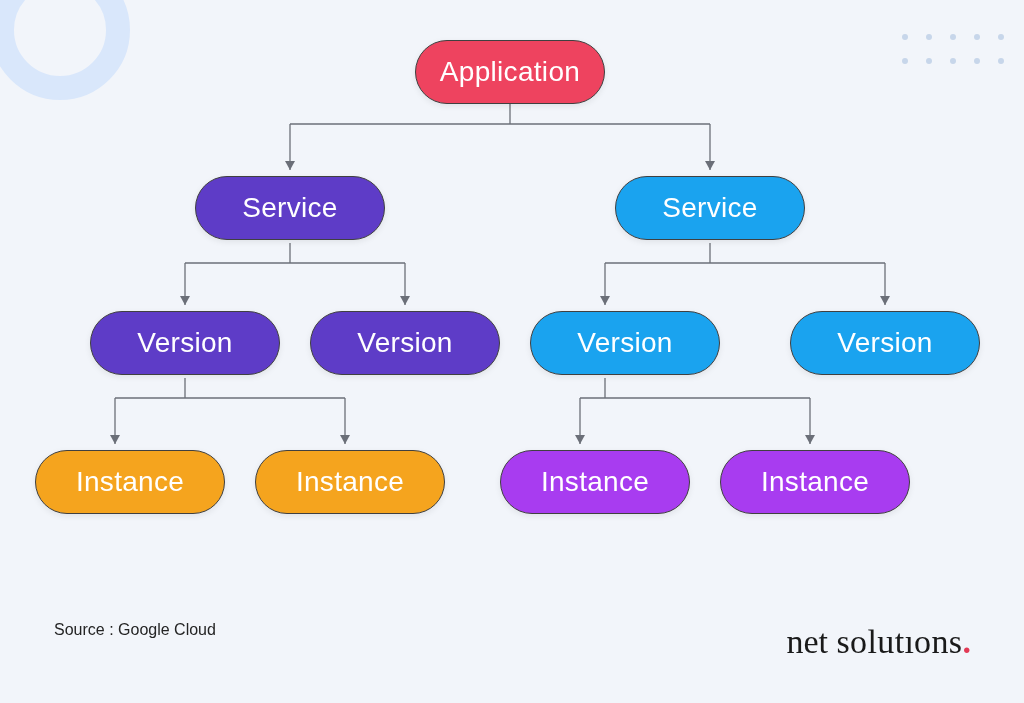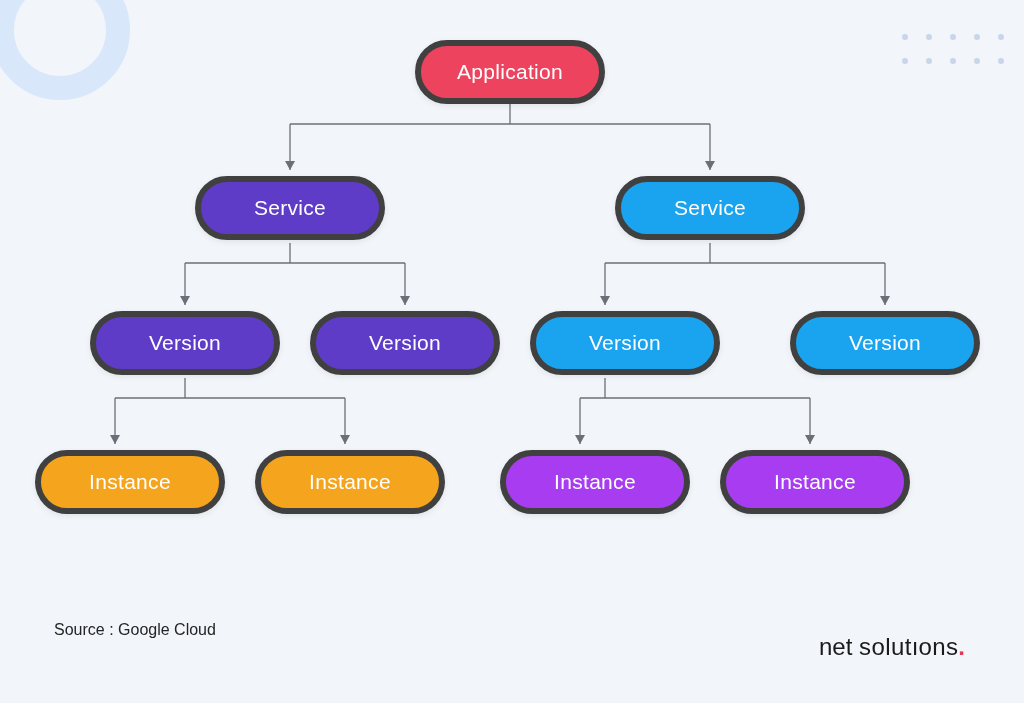--- a/index.html
+++ b/index.html
@@ -34,26 +34,26 @@
     .deco-dots span {
       width: 6px; height: 6px; border-radius: 50%; background: #c7d6ea;
     }
 
     
     .node {
       position: absolute;
       height: 64px;
       border-radius: 40px;
       color: #fff;
-      font-size: 21px;
+      font-size: 28px;
       font-weight: 500;
       display: flex;
       align-items: center;
       justify-content: center;
-      border: 6px solid #404040;
+      border: 1px solid #404040;
       box-shadow: 0 2px 6px rgba(0,0,0,0.08);
       letter-spacing: 0.3px;
     }
 
     .c-red    { background: #ee435f; }
     .c-purple { background: #5e3cc7; }
     .c-blue   { background: #1aa3ef; }
     .c-orange { background: #f5a41e; }
     .c-violet { background: #a83cf0; }
 
@@ -61,26 +61,26 @@
       position: absolute;
       left: 54px;
       bottom: 64px;
       font-size: 16px;
       color: #242424;
       font-weight: 500;
     }
 
     .logo {
       position: absolute;
-      right: 59px;
+      right: 53px;
       bottom: 42px;
-      font-size: 24px;
+      font-size: 34px;
       color: #1a1a1a;
       font-weight: 400;
-      font-family: Liberation Sans, sans-serif;
+      font-family: Liberation Serif, serif;
     }
     .logo .dot { color: #e23a55; font-weight: 900; }
     .logo .solutions { font-weight: 400; letter-spacing: 0.4px; }
 
     svg.connectors {
       position: absolute;
       top: 0; left: 0;
       width: 1024px; height: 703px;
       pointer-events: none;
     }

